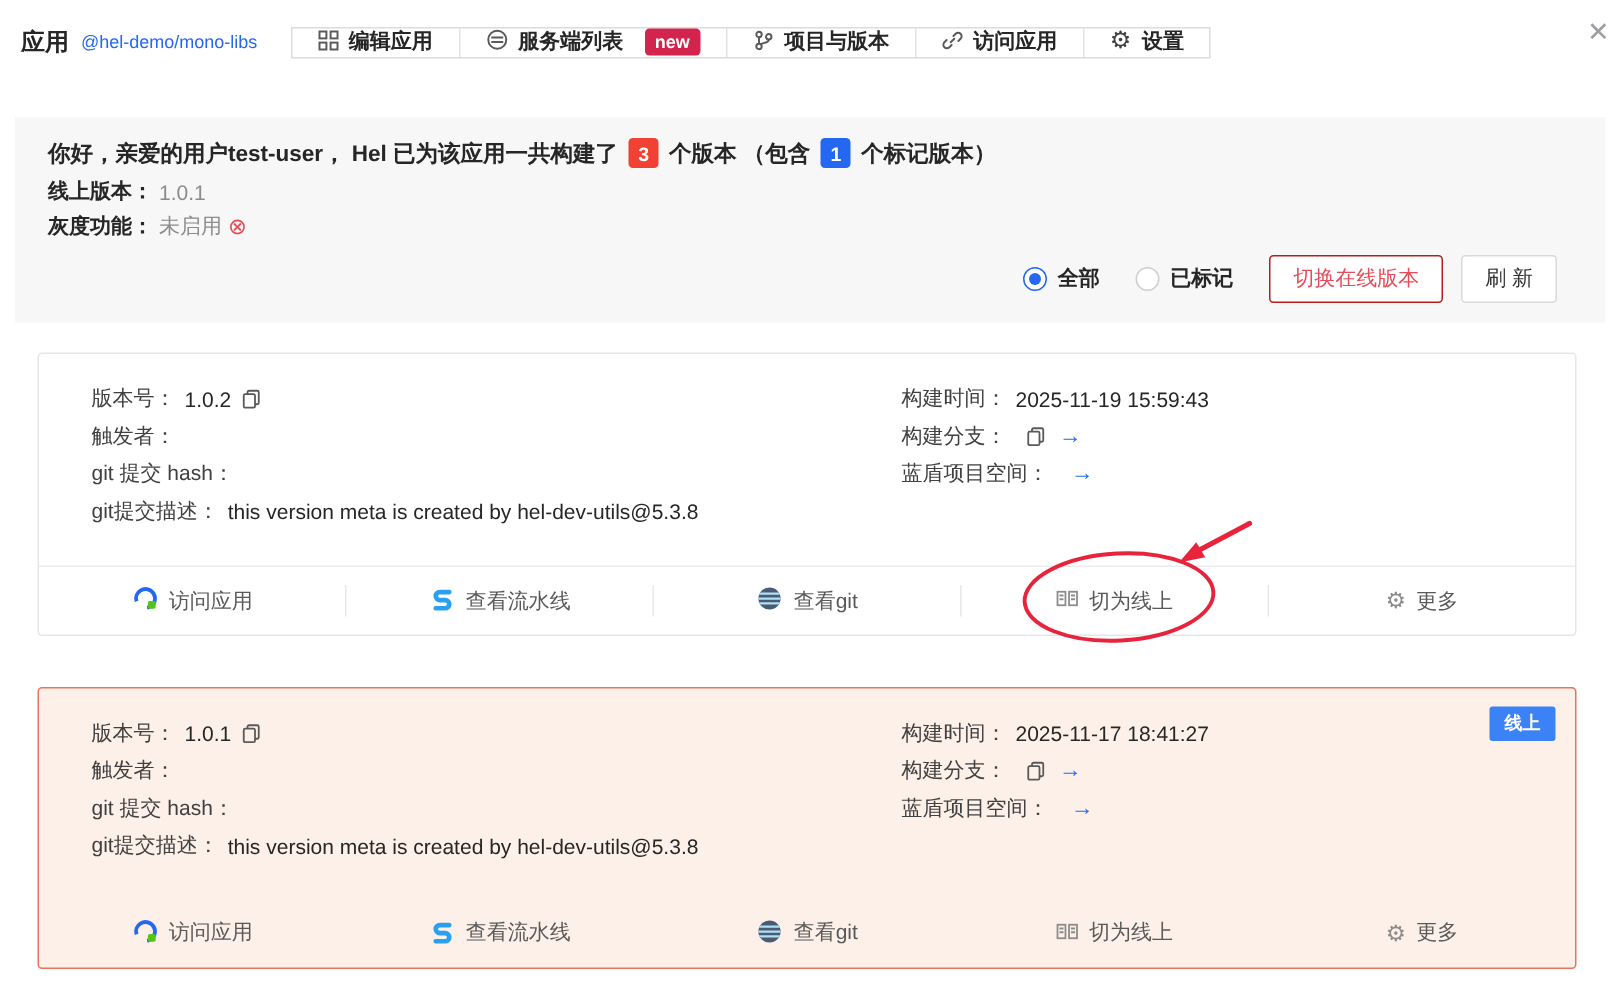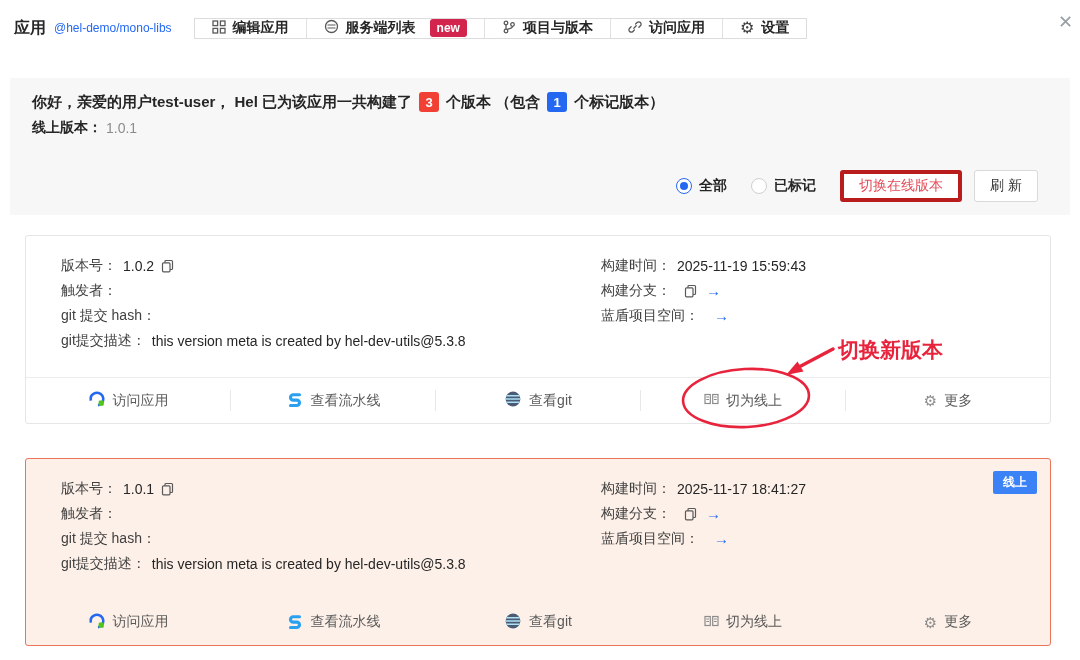--- a/index.html
+++ b/index.html
@@ -29,21 +29,21 @@
   .panel .line { font-size:14px; margin-bottom:5px; display:flex; align-items:center; }
   .panel .line .lbl { font-weight:600; }
   .panel .line .val { color:#8c8c8c; margin-left:4px; }
   .disabled-icon { color:#e34d59; font-size:15px; margin-left:4px; line-height:1; }
   .filter-row { position:absolute; right:32px; bottom:13px; display:flex; align-items:center; }
   .radio-item { display:flex; align-items:center; gap:7px; margin-right:24px; cursor:pointer; font-size:14px; font-weight:600;justify-content:flex-end; }
   .radio { width:16px; height:16px; border-radius:50%; border:1px solid #cfcfcf; background:#fff; position:relative; }
   .radio.checked { border:1px solid #2468f2; }
   .radio.checked::after { content:""; position:absolute; inset:3px; border-radius:50%; background:#2468f2; }
   .btn { height:32px; padding:0 15px; font-size:14px; border-radius:3px; background:#fff; cursor:pointer; display:flex; align-items:center; }
-  .btn.danger { border:4px solid #b91c1c; color:#e34d59; margin-right:12px;padding-left:15px; }
+  .btn.danger { border:1px solid #b91c1c; color:#e34d59; margin-right:12px;padding-left:15px; }
   .btn.plain { border:1px solid #d9d9d9; color:#333; }
   
   .card { position:absolute; left:25px; width:1026px; background:#fff; border:1px solid #e6e6e6; border-radius:3px; }
   .card.v1 { top:235px; height:189px; }
   .card.v2 { top:458px; height:188px; background:#fdf0e8; border-color:#e8745a; }
   .col-left { position:absolute; left:35px; top:17px; }
   .col-right { position:absolute; left:575px; top:17px; }
   .frow { height:25px; display:flex; align-items:center; font-size:14px; color:#333; }
   .frow .flbl { color:#404040; margin-right:6px; white-space:pre; }
   .frow .fval { color:#262626; }
@@ -118,20 +118,25 @@
       <span>你好，亲爱的用户test-user，  Hel 已为该应用一共构建了</span>
       <span class="cnt-badge red">3</span>
       <span>个版本 （包含</span>
       <span class="cnt-badge blue">1</span>
       <span>个标记版本）</span>
     </div>
     <div class="line">
       <span class="lbl">线上版本：</span>
       <span class="val">1.0.1</span>
     </div>
+    <div class="line">
+      <span class="lbl">灰度功能：</span>
+      <span class="val">未启用</span>
+      <span class="disabled-icon">⊗</span>
+    </div>
     <div class="filter-row">
       <span class="radio-item">
         <span class="radio checked"></span>
         <span>全部</span>
       </span>
       <span class="radio-item">
         <span class="radio"></span>
         <span>已标记</span>
       </span>
       <button class="btn danger">切换在线版本</button>
@@ -230,21 +235,20 @@
         <span>更多</span>
       </div>
     </div>
   </div>
 
   <svg class="anno-svg" width="1080" height="660">
     <ellipse cx="746" cy="398" rx="63" ry="29" fill="none" stroke="#e8243d" stroke-width="2.6" transform="rotate(-3 746 398)"></ellipse>
     <path d="M833 349 L799 367" stroke="#e8243d" stroke-width="3.4" stroke-linecap="round"></path>
     <polygon points="786,375 797.5,361.5 803.5,371.5" fill="#e8243d"></polygon>
   </svg>
-  <div class="anno-text">切换新版本</div>
 
   <div class="card v2">
     <span class="online-tag">线上</span>
     <div class="col-left">
       <div class="frow">
         <span class="flbl">版本号：</span>
         <span class="fval">1.0.1</span>
         <span class="icon-btn">
             <svg width="13" height="14" viewBox="0 0 13 14" fill="none" stroke="#595959" stroke-width="1.2">
               <rect x="4" y="1.5" width="7.5" height="9" rx="1"></rect>

